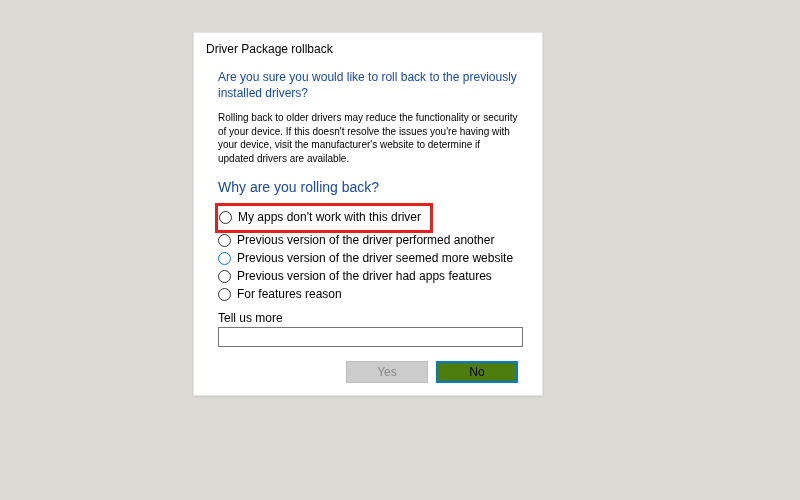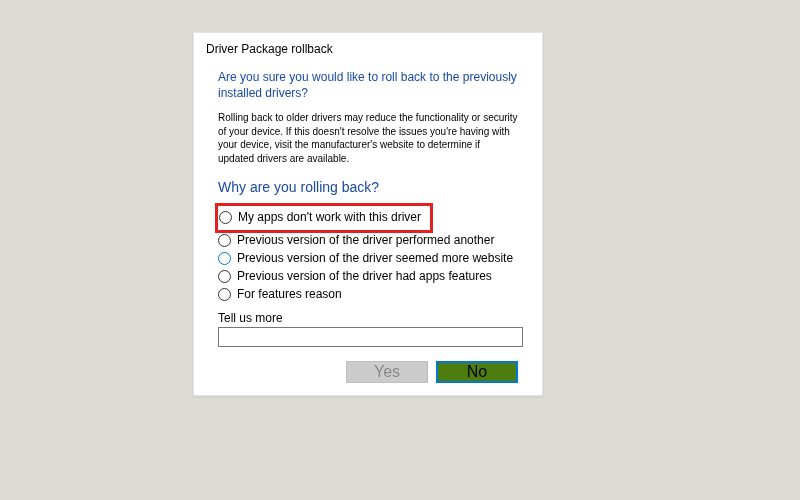--- a/index.html
+++ b/index.html
@@ -87,21 +87,21 @@
     }
     .button-row {
       display: flex;
       justify-content: flex-end;
       gap: 8px;
       margin-top: 14px;
     }
     .btn {
       width: 82px;
       height: 22px;
-      font-size: 16px;
+      font-size: 12px;
       font-family: inherit;
       text-align: center;
       cursor: pointer;
     }
     .btn-yes {
       background: #cccccc;
       border: 1px solid #bfbfbf;
       color: #888;
       cursor: default;
     }

